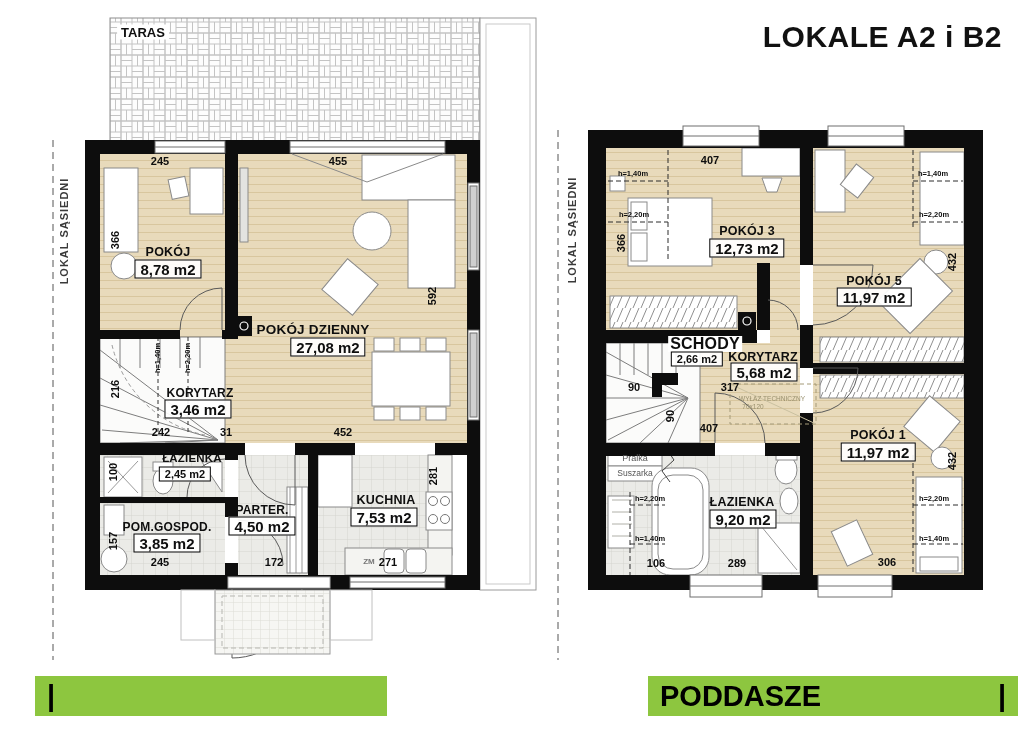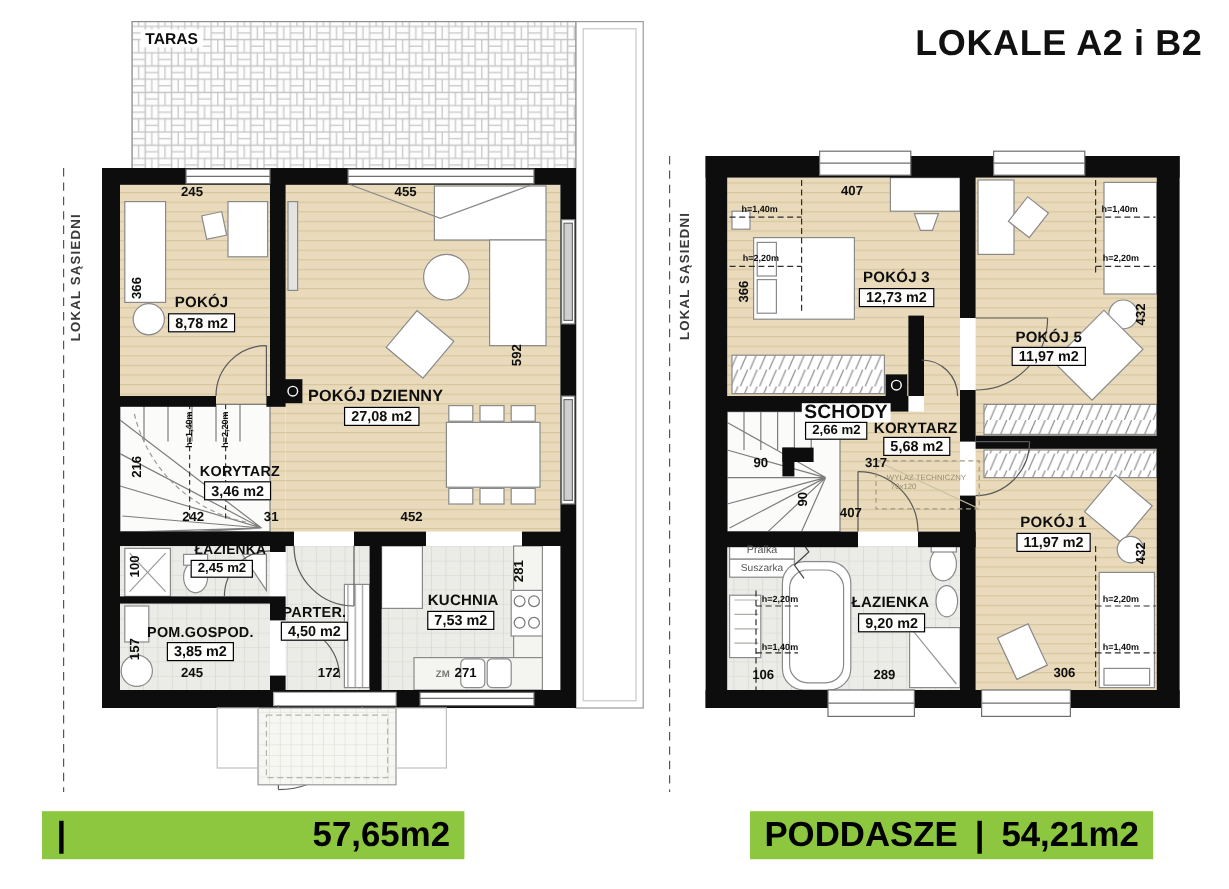--- a/index.html
+++ b/index.html
@@ -3,21 +3,21 @@
 <meta charset="utf-8">
 <style>
   html,body{margin:0;padding:0;}
   body{width:1024px;height:741px;position:relative;background:#fff;overflow:hidden;
        font-family:"Liberation Sans","DejaVu Sans",sans-serif;color:#111;}
   svg{position:absolute;left:0;top:0;}
   .lb{position:absolute;transform:translate(-50%,-50%);font-weight:bold;white-space:nowrap;color:#0e0e0e;line-height:1;}
   .rot{transform:translate(-50%,-50%) rotate(-90deg);}
   .name{font-size:12.5px;letter-spacing:.2px;}
   .dim{font-size:11px;}
-  .box{border:1.4px solid #000;background:rgba(255,255,255,.92);padding:1px 5px;font-size:12px;}
+  .box{border:1.4px solid #000;background:rgba(255,255,255,.92);padding:1px 5px;font-size:15px;}
   .hlb{font-size:7.5px;}
   .tiny{font-size:6.5px;font-weight:normal;color:#99906e;}
   .zm{font-size:8px;font-weight:bold;color:#777;}
   .nbr{font-size:11px;font-weight:bold;color:#3a3a3a;letter-spacing:1px;}
   .taras{font-size:13px;background:#fff;padding:1px 4px;transform:translate(-50%,-50%);}
   .title{position:absolute;top:20px;right:22px;font-size:30px;font-weight:bold;letter-spacing:.5px;text-align:center;}
   .banner{position:absolute;top:676px;height:40px;background:#8dc63f;display:flex;align-items:center;
           justify-content:space-between;padding:0 12px;box-sizing:border-box;
           font-size:29px;font-weight:bold;color:#000;}
   .banner .sep{font-weight:bold;}
@@ -307,21 +307,21 @@
 
 <div class="lb taras" style="left:143px;top:32px">TARAS</div>
 <div class="lb nbr rot" style="left:64px;top:231px">LOKAL SĄSIEDNI</div>
 <div class="lb dim" style="left:160px;top:161px">245</div>
 <div class="lb dim" style="left:338px;top:161px">455</div>
 <div class="lb dim rot" style="left:115px;top:240px">366</div>
 <div class="lb dim rot" style="left:432px;top:296px">592</div>
 <div class="lb name" style="left:168px;top:252px">POKÓJ</div>
 <div class="lb box" style="left:168px;top:269px">8,78 m2</div>
 <div class="lb name" style="left:313px;top:330px;font-size:13.5px">POKÓJ DZIENNY</div>
-<div class="lb box" style="left:318px;top:347px">27,08 m2</div>
+<div class="lb box" style="left:328px;top:347px">27,08 m2</div>
 <div class="lb name" style="left:200px;top:393px;font-size:12px">KORYTARZ</div>
 <div class="lb box" style="left:198px;top:409px">3,46 m2</div>
 <div class="lb dim rot" style="left:115px;top:389px">216</div>
 <div class="lb dim" style="left:161px;top:432px">242</div>
 <div class="lb dim" style="left:226px;top:432px">31</div>
 <div class="lb dim" style="left:343px;top:432px">452</div>
 <div class="lb hlb rot" style="left:158px;top:358px">h=1,40m</div>
 <div class="lb hlb rot" style="left:188px;top:358px">h=2,20m</div>
 <div class="lb name" style="left:192px;top:459px;font-size:11.5px">ŁAZIENKA</div>
 <div class="lb box" style="left:185px;top:474px;font-size:11px">2,45 m2</div>
@@ -366,24 +366,22 @@
 <div class="lb dim rot" style="left:952px;top:461px">432</div>
 <div class="lb hlb" style="left:934px;top:499px">h=2,20m</div>
 <div class="lb hlb" style="left:934px;top:539px">h=1,40m</div>
 <div class="lb dim" style="left:887px;top:562px">306</div>
 <div class="lb" style="left:635px;top:458px;font-size:9px;font-weight:normal;color:#555">Pralka</div>
 <div class="lb" style="left:635px;top:473px;font-size:8.5px;font-weight:normal;color:#555">Suszarka</div>
 <div class="lb hlb" style="left:650px;top:499px">h=2,20m</div>
 <div class="lb hlb" style="left:650px;top:539px">h=1,40m</div>
 <div class="lb name" style="left:742px;top:502px">ŁAZIENKA</div>
 <div class="lb box" style="left:743px;top:519px">9,20 m2</div>
-<div class="lb dim" style="left:636px;top:563px">106</div>
+<div class="lb dim" style="left:656px;top:563px">106</div>
 <div class="lb dim" style="left:737px;top:563px">289</div>
 
 <div class="banner" style="left:35px;width:352px">
   <span class="sep">|</span>
-  <span>57,65m2</span>
 </div>
-<div class="banner" style="left:625px;width:336px">
+<div class="banner" style="left:648px;width:370px">
   <span>PODDASZE</span>
   <span class="sep">|</span>
-  <span>54,21m2</span>
 </div>
 
 </body></html>

